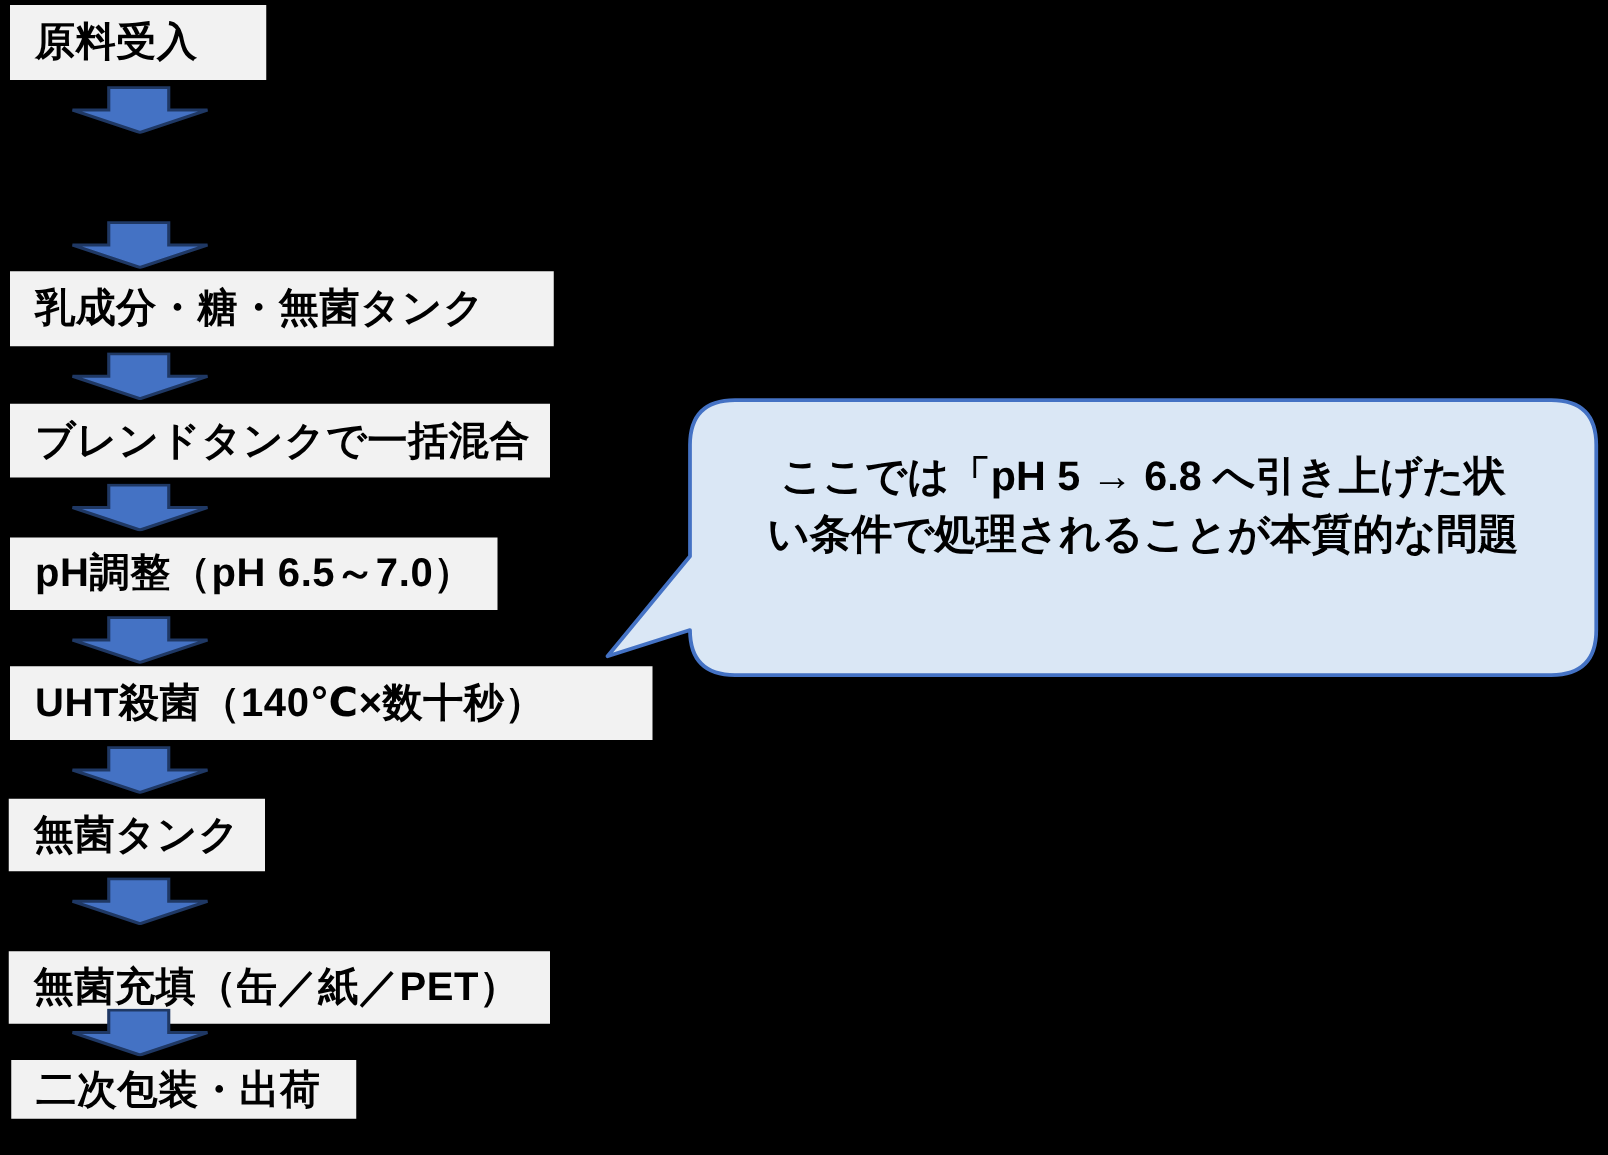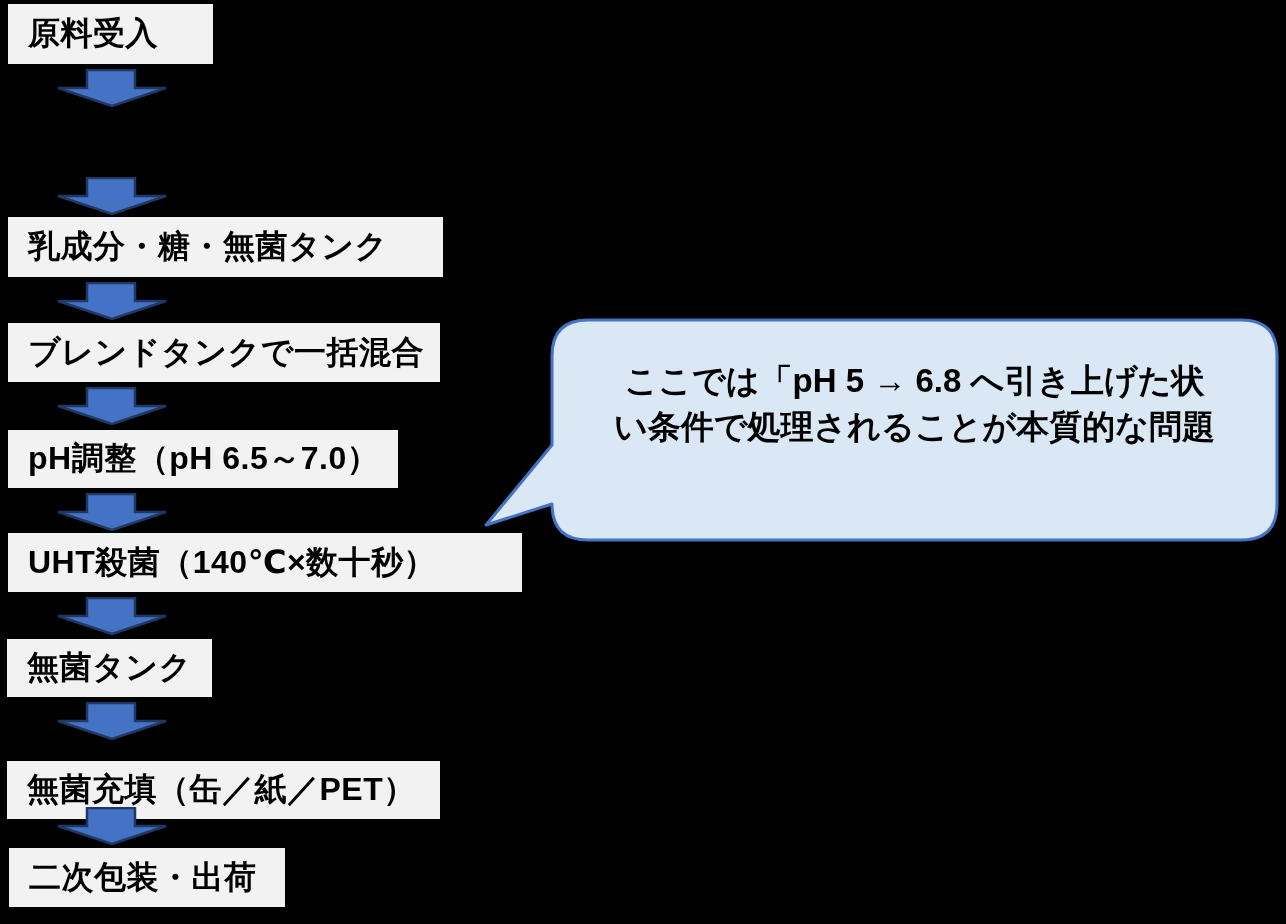--- a/index.html
+++ b/index.html
@@ -29,21 +29,21 @@
     letter-spacing: 0.5px;
   }
   .b1 { left: 8px;  top: 4px;   width: 205px; height: 60px; }
   .b2 { left: 8px;  top: 112px; width: 565px; height: 60px; }
   .b3 { left: 8px;  top: 217px; width: 435px; height: 60px; }
   .b4 { left: 8px;  top: 323px; width: 432px; height: 59px; font-family: Liberation Mono, monospace; }
   .b5 { left: 8px;  top: 430px; width: 390px; height: 58px; text-align: center; }
   .b6 { left: 8px;  top: 533px; width: 514px; height: 59px; }
   .b7 { left: 7px;  top: 639px; width: 205px; height: 58px; text-align: right; }
   .b8 { left: 7px;  top: 744px; width: 433px; height: 58px; margin-top: 17px; }
-  .b9 { left: 9px;  top: 848px; width: 276px; height: 59px; }
+  .b9 { left: 9px;  top: 848px; width: 276px; height: 47px; }
   .arrow {
     position: absolute;
     left: 56px;
     width: 112px;
     height: 38px;
   }
   .a1 { top: 69px; }
   .a2 { top: 177px; }
   .a3 { top: 282px; }
   .a4 { top: 387px; }

